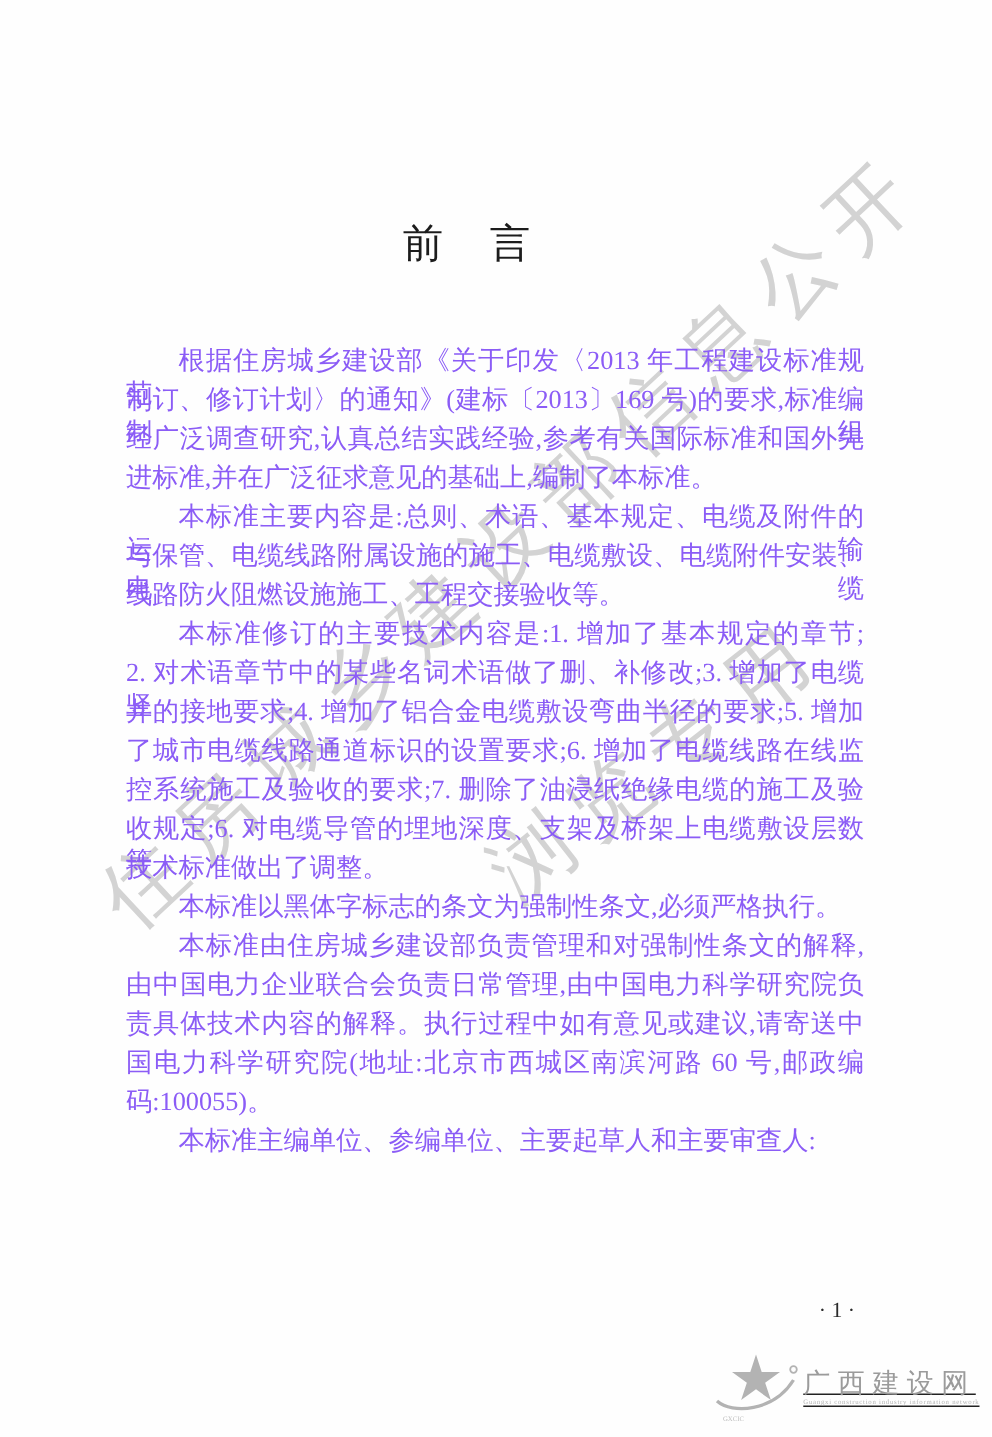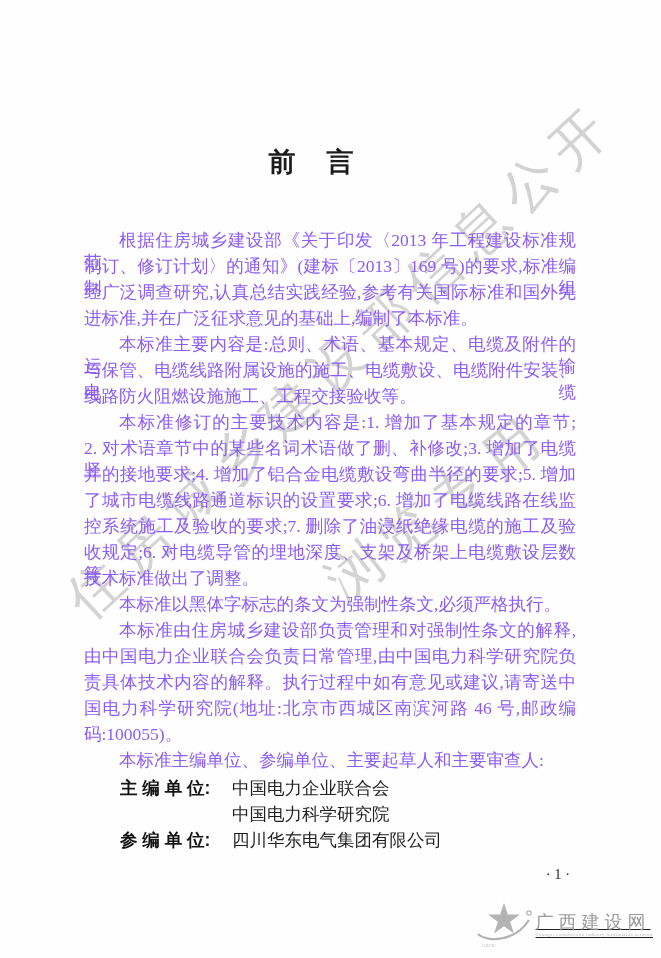--- a/index.html
+++ b/index.html
@@ -36,21 +36,21 @@
   }
   
   .title{
     position:absolute;
     top:144px;left:0;
     width:622px;
     margin:0;
     text-align:center;
     font-family:"Liberation Sans","DejaVu Sans",sans-serif;
     font-size:27px;
-    font-weight:700;
+    font-weight:400;
     color:#1c1c1c;
     letter-spacing:1.15em;
     text-indent:1.15em;
     z-index:2;
   }
   
   .text-block{
     position:absolute;
     left:84px;top:229px;
     width:492px;
@@ -150,42 +150,25 @@
           <div class="line fill">收规定;6. 对电缆导管的埋地深度、支架及桥架上电缆敷设层数等</div>
           <div class="line">技术标准做出了调整。</div>
         </div>
         <div>
           <div class="line indent">本标准以黑体字标志的条文为强制性条文,必须严格执行。</div>
         </div>
         <div>
           <div class="line indent fill">本标准由住房城乡建设部负责管理和对强制性条文的解释,</div>
           <div class="line fill">由中国电力企业联合会负责日常管理,由中国电力科学研究院负</div>
           <div class="line fill">责具体技术内容的解释。执行过程中如有意见或建议,请寄送中</div>
-          <div class="line fill">国电力科学研究院(地址:北京市西城区南滨河路 46 号,邮政编</div>
+          <div class="line fill">国电力科学研究院(地址:北京市西城区南滨河路 60 号,邮政编</div>
           <div class="line">码:100055)。</div>
         </div>
         <div>
           <div class="line indent">本标准主编单位、参编单位、主要起草人和主要审查人:</div>
-        </div>
-      </div>
-    <div id="credits">
-        <div class="credit-row">
-          <span class="pad"></span>
-          <span class="label">主 编 单 位:</span>
-          <span class="value">中国电力企业联合会</span>
-        </div>
-        <div class="credit-row">
-          <span class="pad"></span>
-          <span class="label"></span>
-          <span class="value">中国电力科学研究院</span>
-        </div>
-        <div class="credit-row">
-          <span class="pad"></span>
-          <span class="label">参 编 单 位:</span>
-          <span class="value">四川华东电气集团有限公司</span>
         </div>
       </div>
   </div>
 
   <div class="pageno">· 1 ·</div>
 
   <div class="logo">
     <svg width="58" height="50" viewBox="0 0 58 50">
       <path d="M30 3 L33.8 14.6 L46 14.6 L36.1 21.8 L39.9 33.4 L30 26.2 L20.1 33.4 L23.9 21.8 L14 14.6 L26.2 14.6 Z" fill="#b3b3b3"></path>
       <path d="M4 34 C 14 43, 42 41, 55 20" fill="none" stroke="#b3b3b3" stroke-width="2.2"></path>

